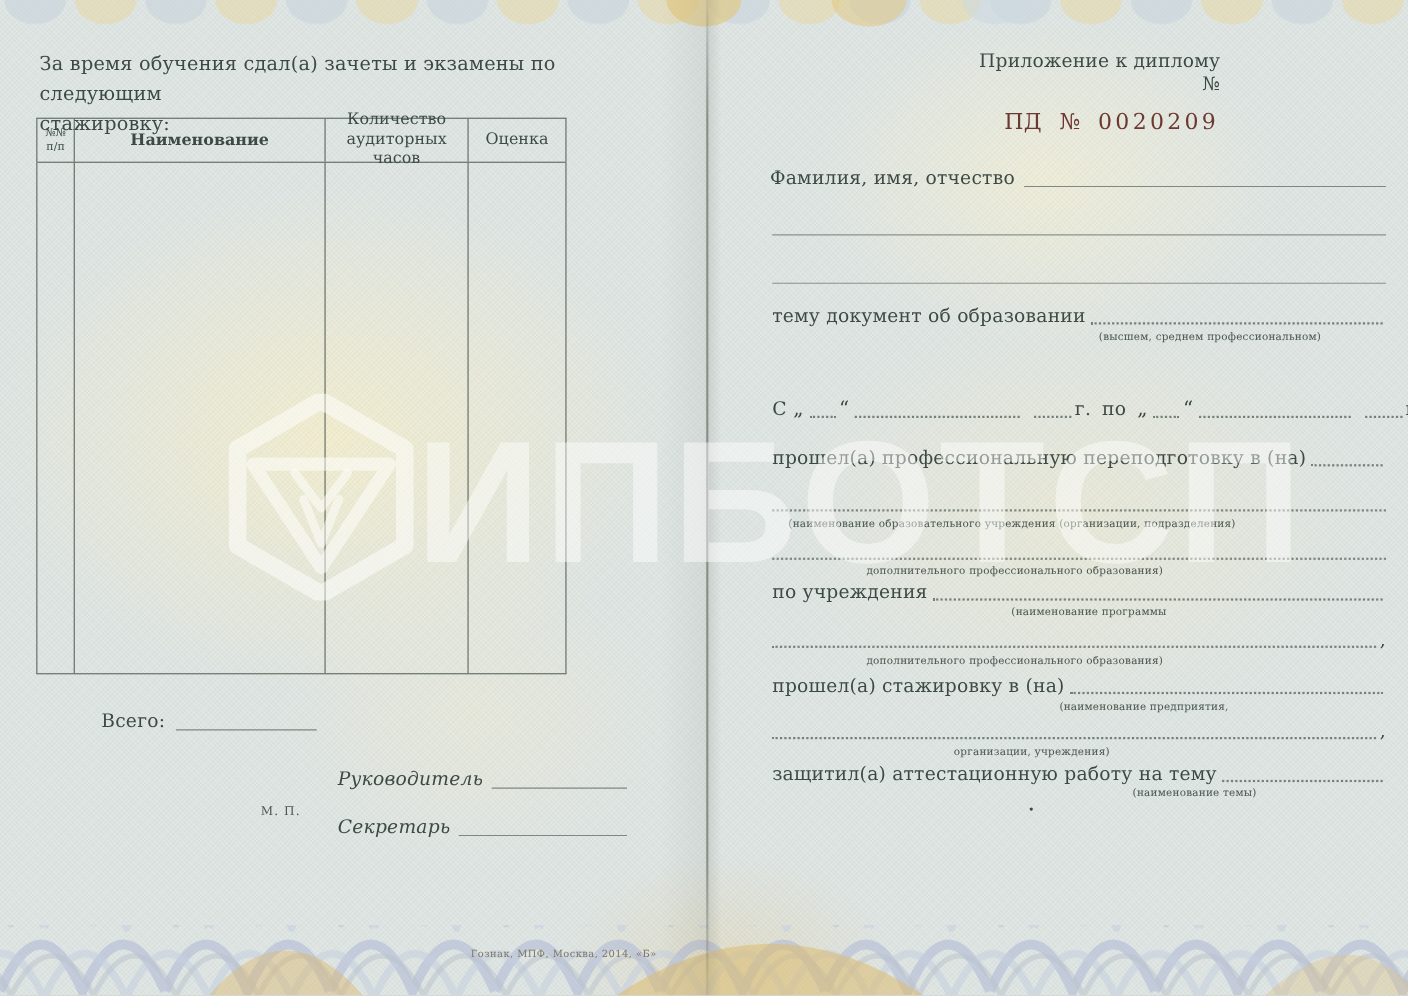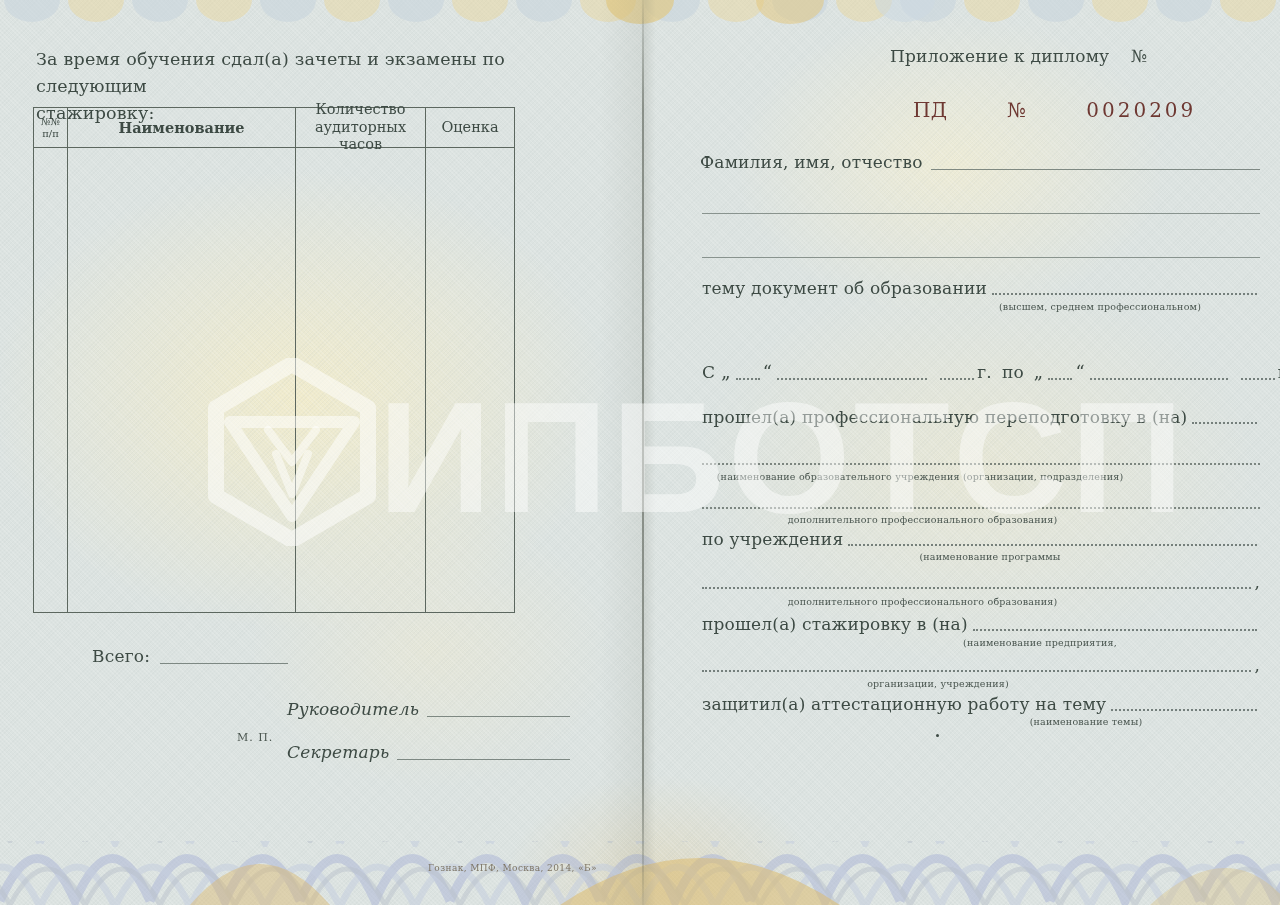--- a/index.html
+++ b/index.html
@@ -55,29 +55,29 @@
   .tbl{position:absolute;left:33px;top:107px;width:482px;height:506px;border:1px solid #5c675f;box-sizing:border-box;}
   .thead{display:flex;height:40px;border-bottom:1px solid #5c675f;box-sizing:border-box;}
   .tbody{display:flex;height:464px;}
   .c{box-sizing:border-box;border-right:1px solid #5c675f;display:flex;flex-direction:column;align-items:center;justify-content:center;text-align:center;}
   .c:last-child{border-right:none;}
   .c1{width:34px;}.c2{width:228px;font-weight:bold;}.c3{width:130px;}.c4{flex:1;}
   .thead .c{font-size:14.5px;line-height:1.2;}
   .thead .c1{font-size:10px;line-height:1.15;}
   .total{left:92px;top:646px;}
   .total .uline{display:inline-block;width:128px;border-bottom:1px solid rgba(108,120,114,.85);margin:0 0 3px 10px;}
-  .sig{font-style:italic;}
+  .sig{font-style:italic;margin-left:20px;}
   .sig-head{left:287px;top:699px;width:283px;}
   .sig-sec{left:287px;top:742px;width:283px;}
   .mp{position:absolute;left:237px;top:731px;font-size:11px;letter-spacing:1px;color:#4a554f;}
 
   
-  .title-row{left:190px;top:46px;}
+  .title-row{left:190px;top:46px;flex-direction:column;}
   .title-row .no{margin-left:22px;}
-  .series-row{left:213px;top:98px;font-size:20px;color:#6e3832;letter-spacing:1px;gap:44px;}
+  .series-row{left:213px;top:98px;font-size:20px;color:#6e3832;letter-spacing:1px;}
   .series-row .sp{margin-left:16px;}
   .series-row .num{letter-spacing:3px;}
   .ink-dot{position:absolute;left:236px;top:734px;width:3px;height:3px;border-radius:50%;background:#3d4a44;}
 
   
   .wm{position:absolute;inset:0;z-index:30;pointer-events:none;}
   .wm-text{
     position:absolute;left:378px;top:378px;
     font-family:"Liberation Sans", sans-serif;font-weight:700;
     font-size:158px;line-height:1;letter-spacing:3px;

